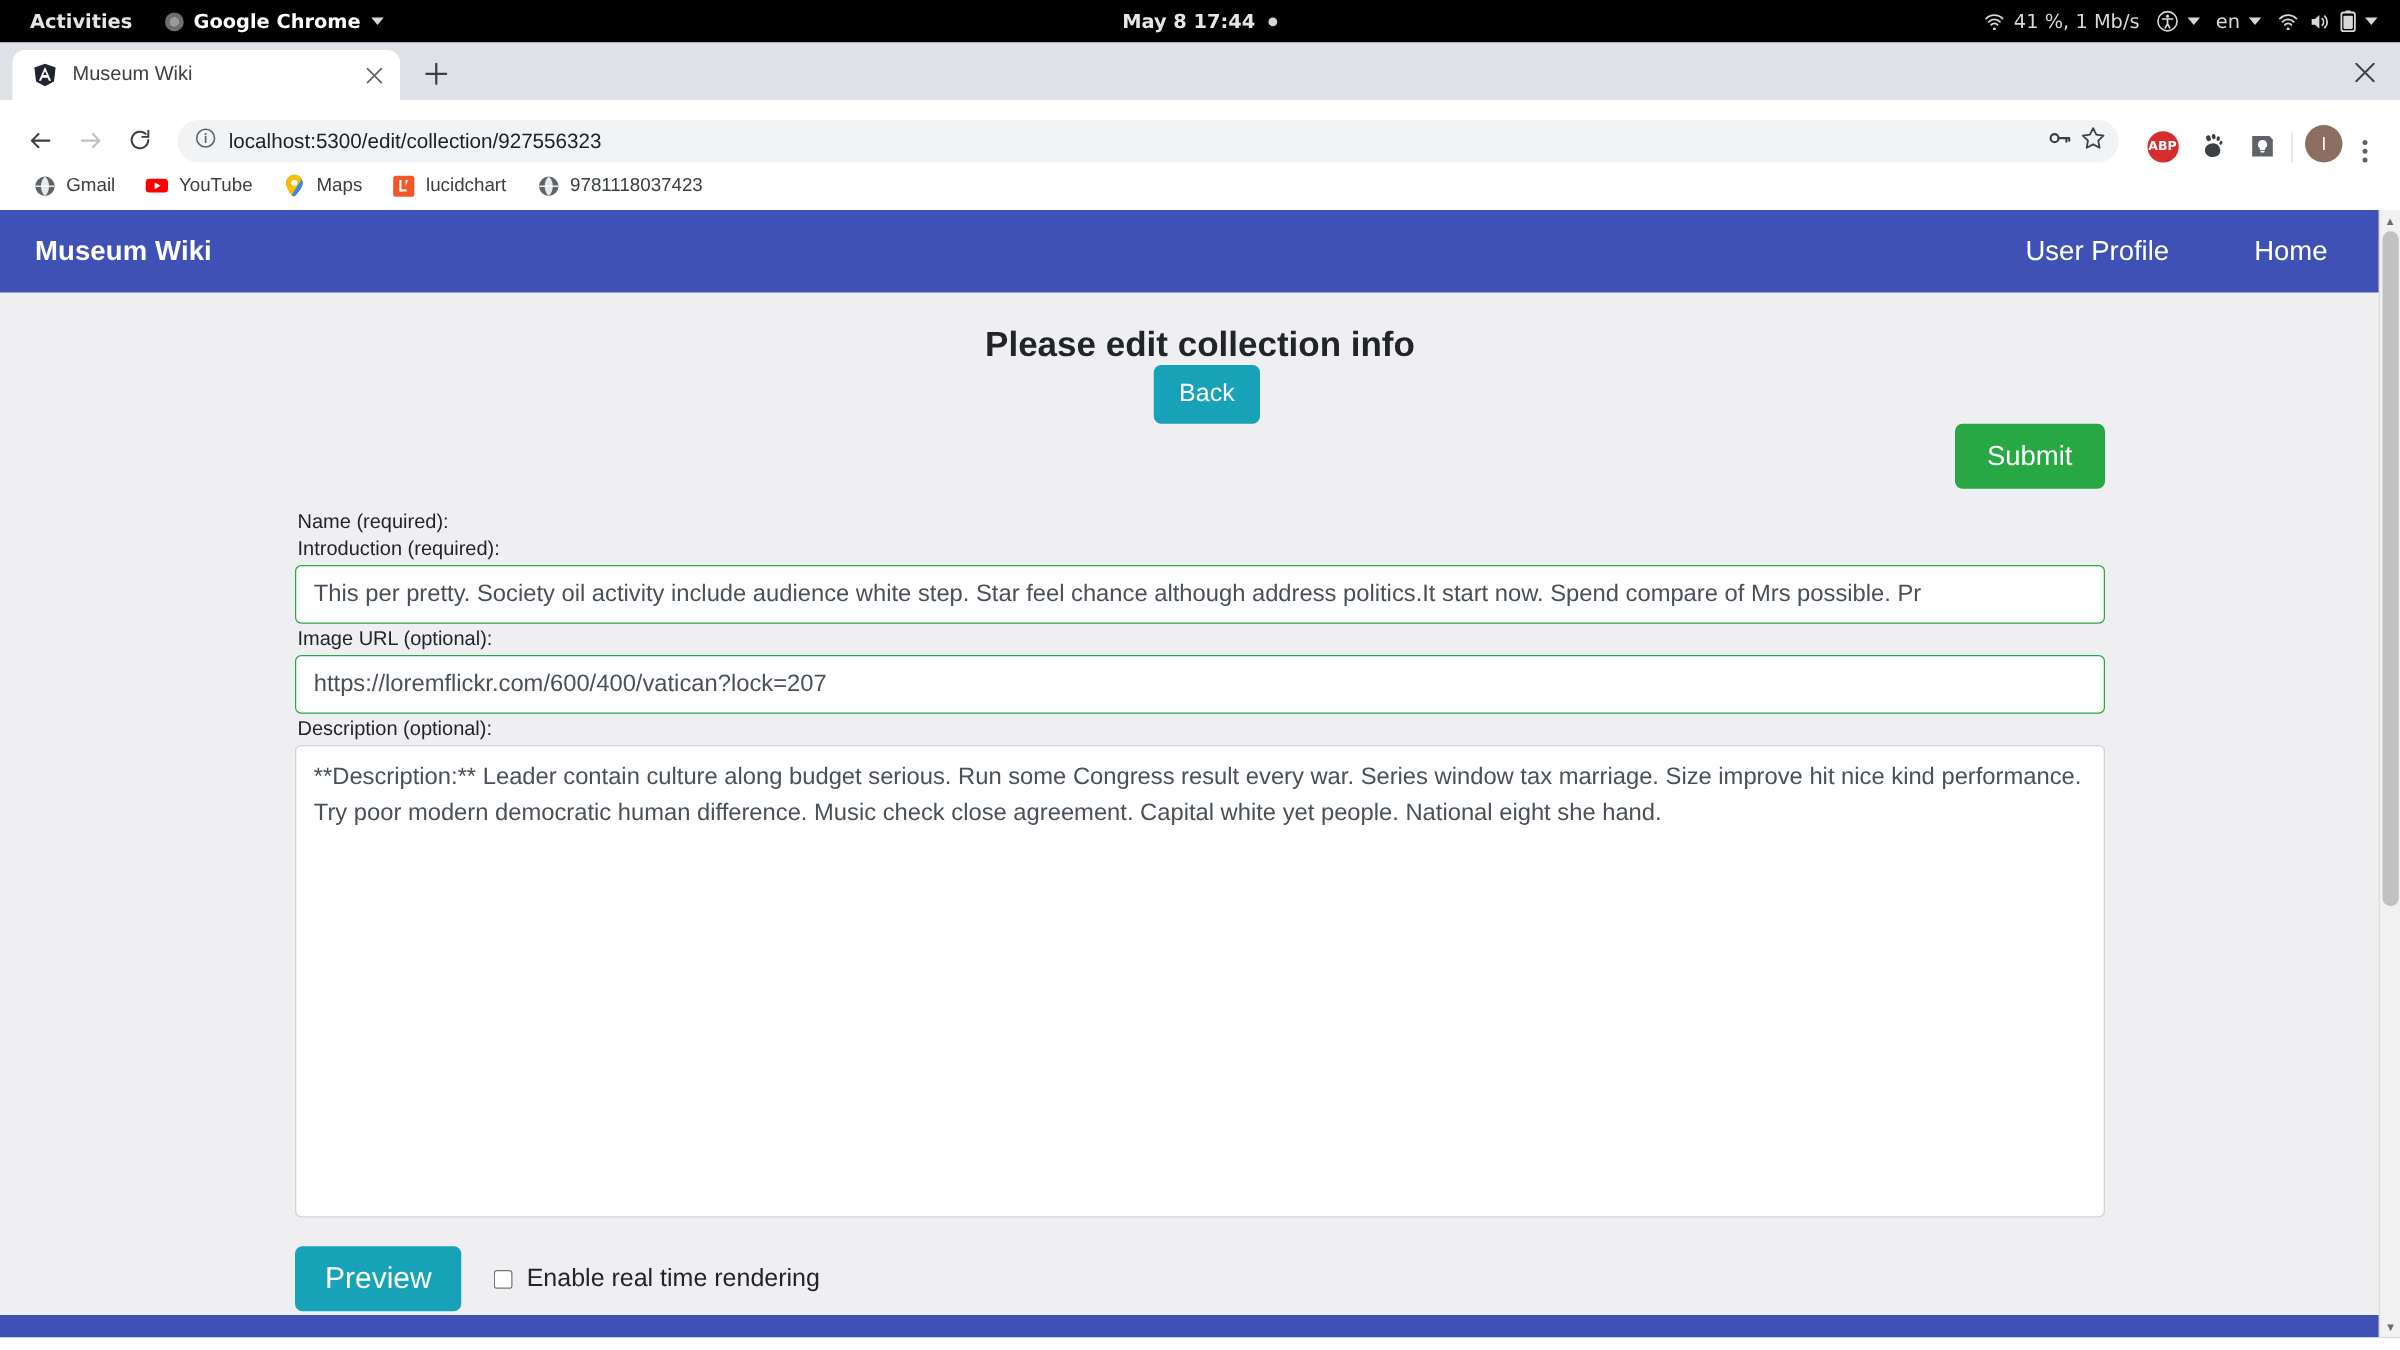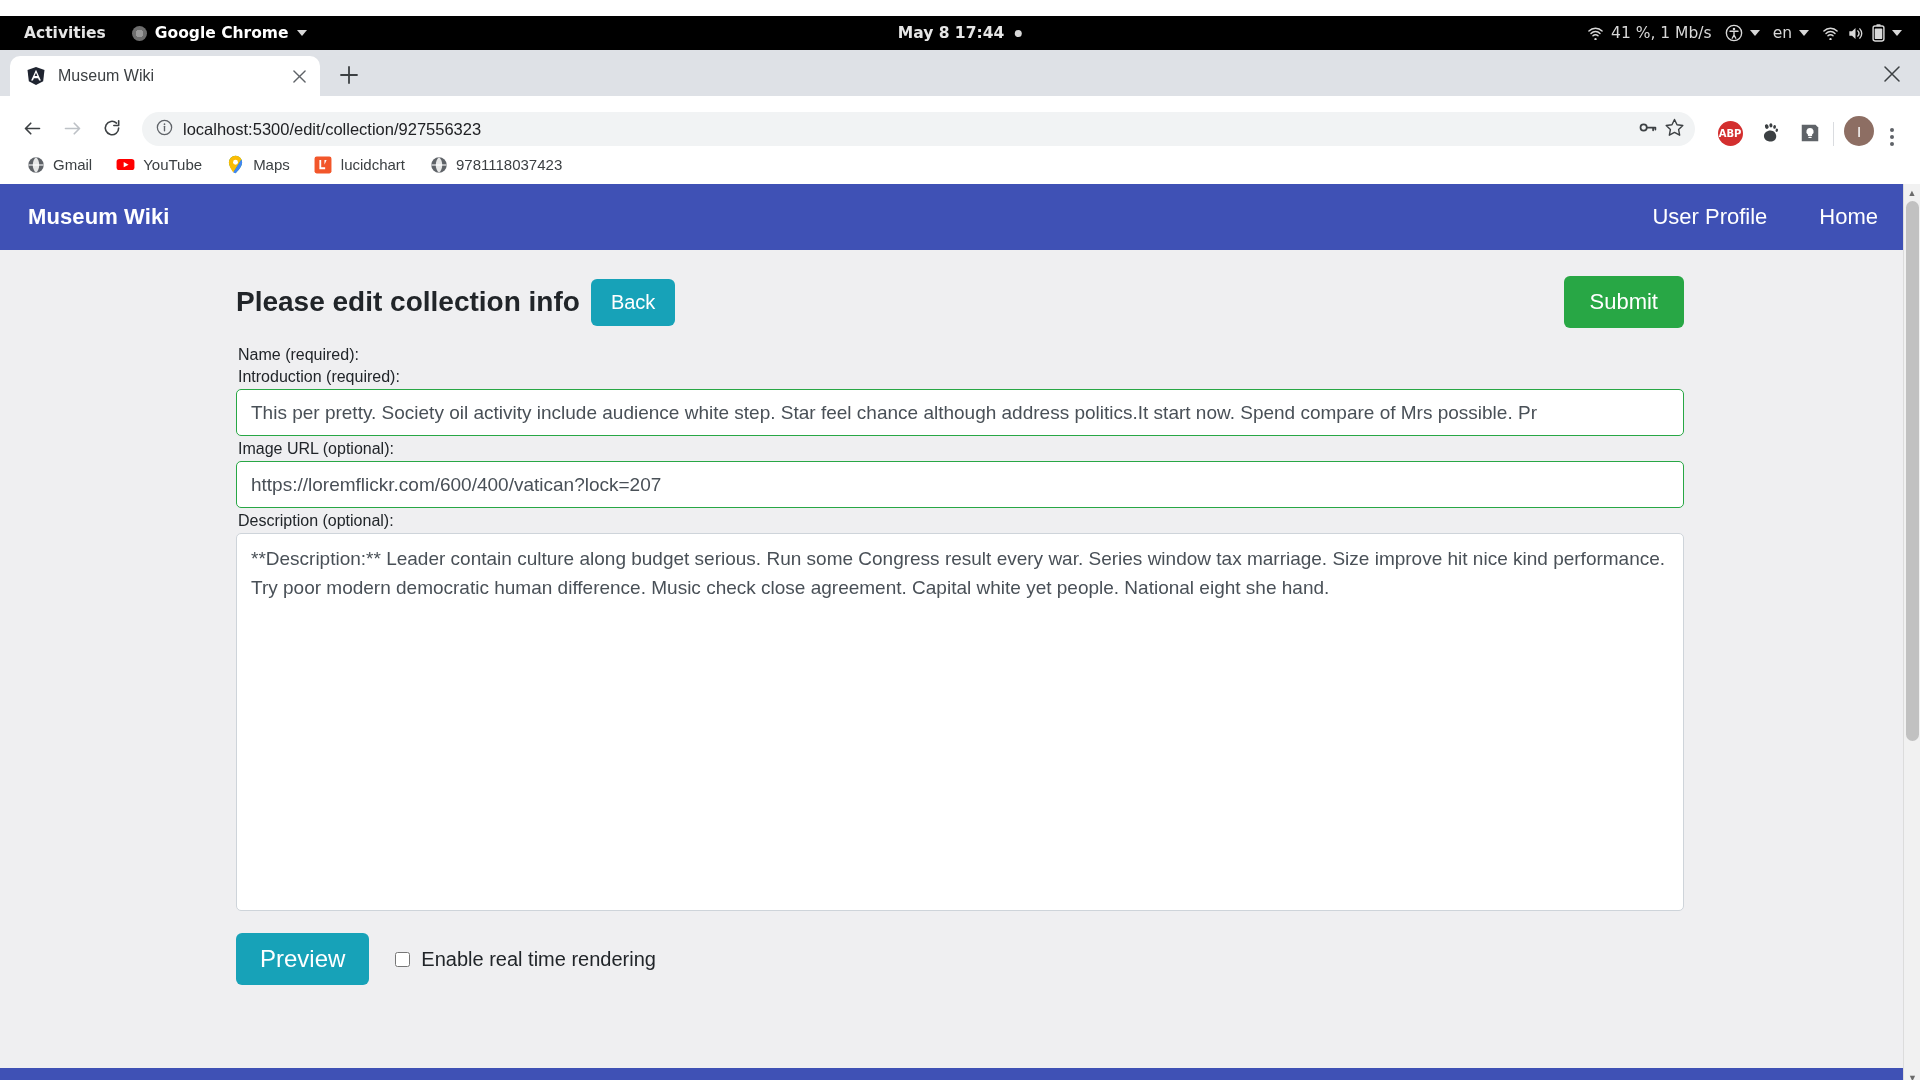--- a/index.html
+++ b/index.html
@@ -13,21 +13,20 @@
   
   .gnome-bar {
     height: 34px; width: 100%;
     background: #000000;
     display: flex; align-items: center;
     color: #d8d8d8;
     font-size: 15.5px;
     font-family: "DejaVu Sans", sans-serif;
     position: relative;
     padding: 0 12px;
-    margin-top: 16px;
   }
   .gnome-left { display: flex; align-items: center; gap: 26px; padding-left: 12px;}
   .gnome-activities { font-weight: 600; color: #e6e6e6; font-size: 15.5px; }
   .gnome-app { display: flex; align-items: center; gap: 8px; font-weight: 700; color:#ffffff; }
   .chrome-dot {
     width: 15px; height: 15px; border-radius: 50%;
     background: radial-gradient(circle at 50% 50%, #9a9a9a 0 35%, #6e6e6e 36% 100%);
     display:inline-block;
   }
   .caret-down {
@@ -123,27 +122,27 @@
   
   .page { width: 100%; height: 902px; background: #efeff1; position: relative; overflow: hidden; }
   .navbar {
     height: 66px; background: #3f51b5;
     display: flex; align-items: center; padding: 0 0 0 2px;
   }
   .brand {
     color: #ffffff; font-size: 22px; font-weight: 700; padding-left: 26px;
     letter-spacing: .1px;
   }
-  .nav-right { margin-left: auto; display:flex; gap: 0px; padding-right: 16px; }
+  .nav-right { margin-left: auto; display:flex; gap: 16px; padding-right: 32px; }
   .nav-link { color:#ffffff; font-size: 22px; padding: 0 26px; text-decoration:none; }
 
   .container { padding: 26px 0 0 0; }
   .inner { width: 1448px; margin: 0 auto; }
 
-  .title-row { display:flex; align-items:center; }
+  .title-row { display:flex; align-items:center;flex-direction:column; }
   .page-title { font-size: 28px; font-weight: 700; color: #212529; }
   .btn {
     border: none; border-radius: 5px; cursor: pointer;
     font-family: "Liberation Sans", sans-serif;
   }
   .btn-back {
     background: #17a2b8; color: #fff; font-size: 20px;
     padding: 12px 20px; margin-left: 11px; border-radius: 6px;
   }
   .btn-submit {

